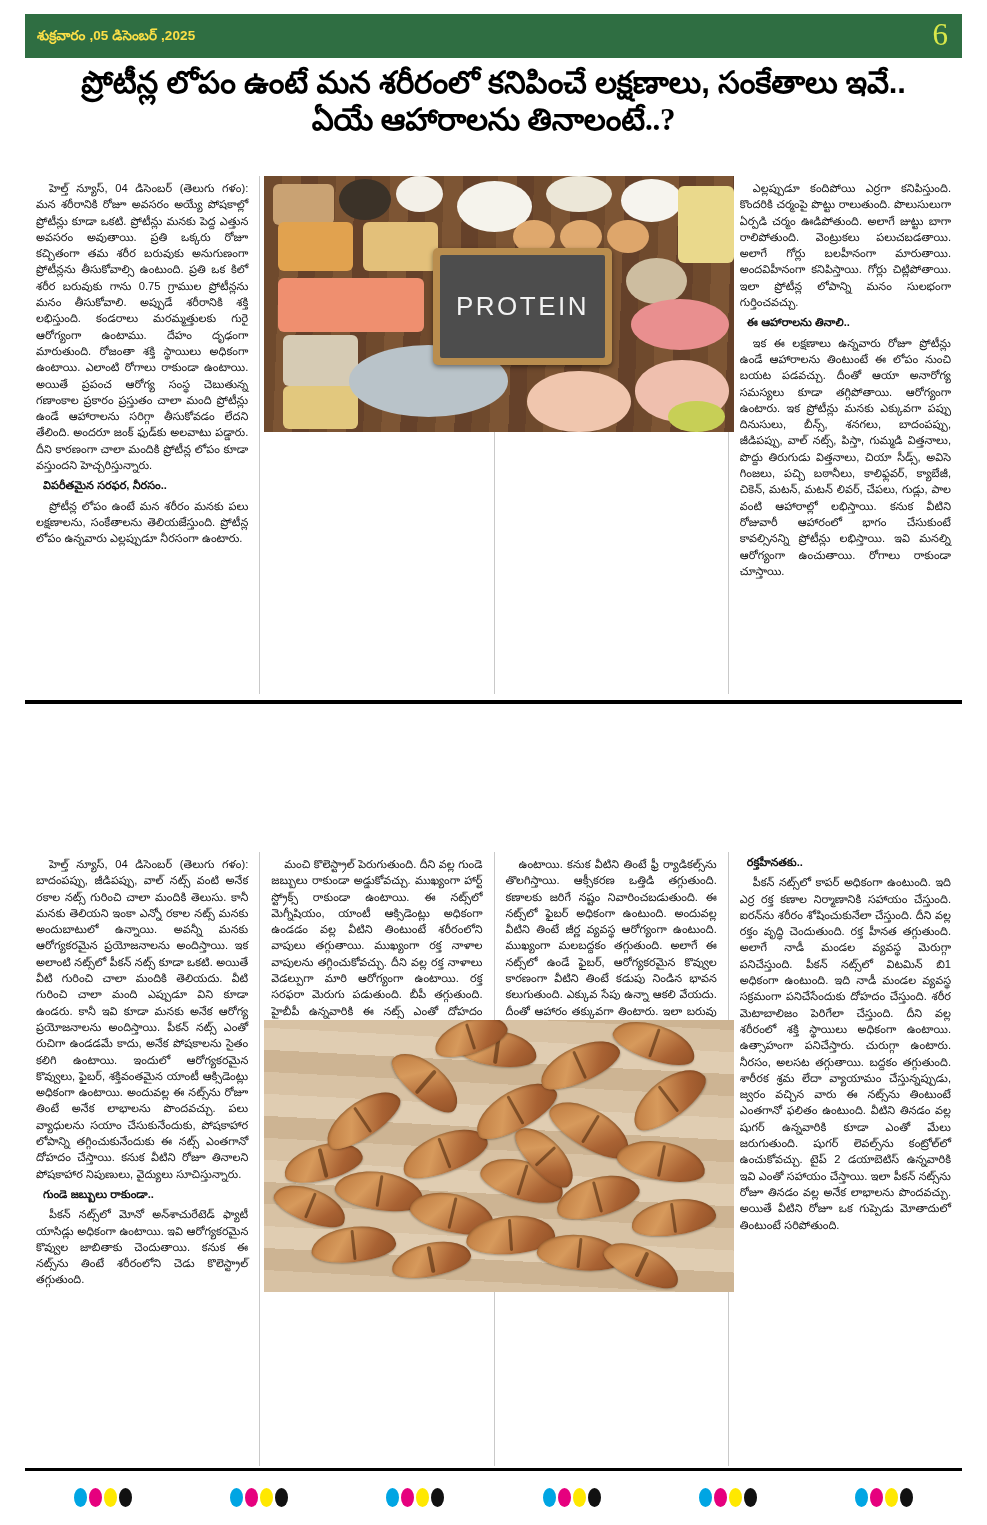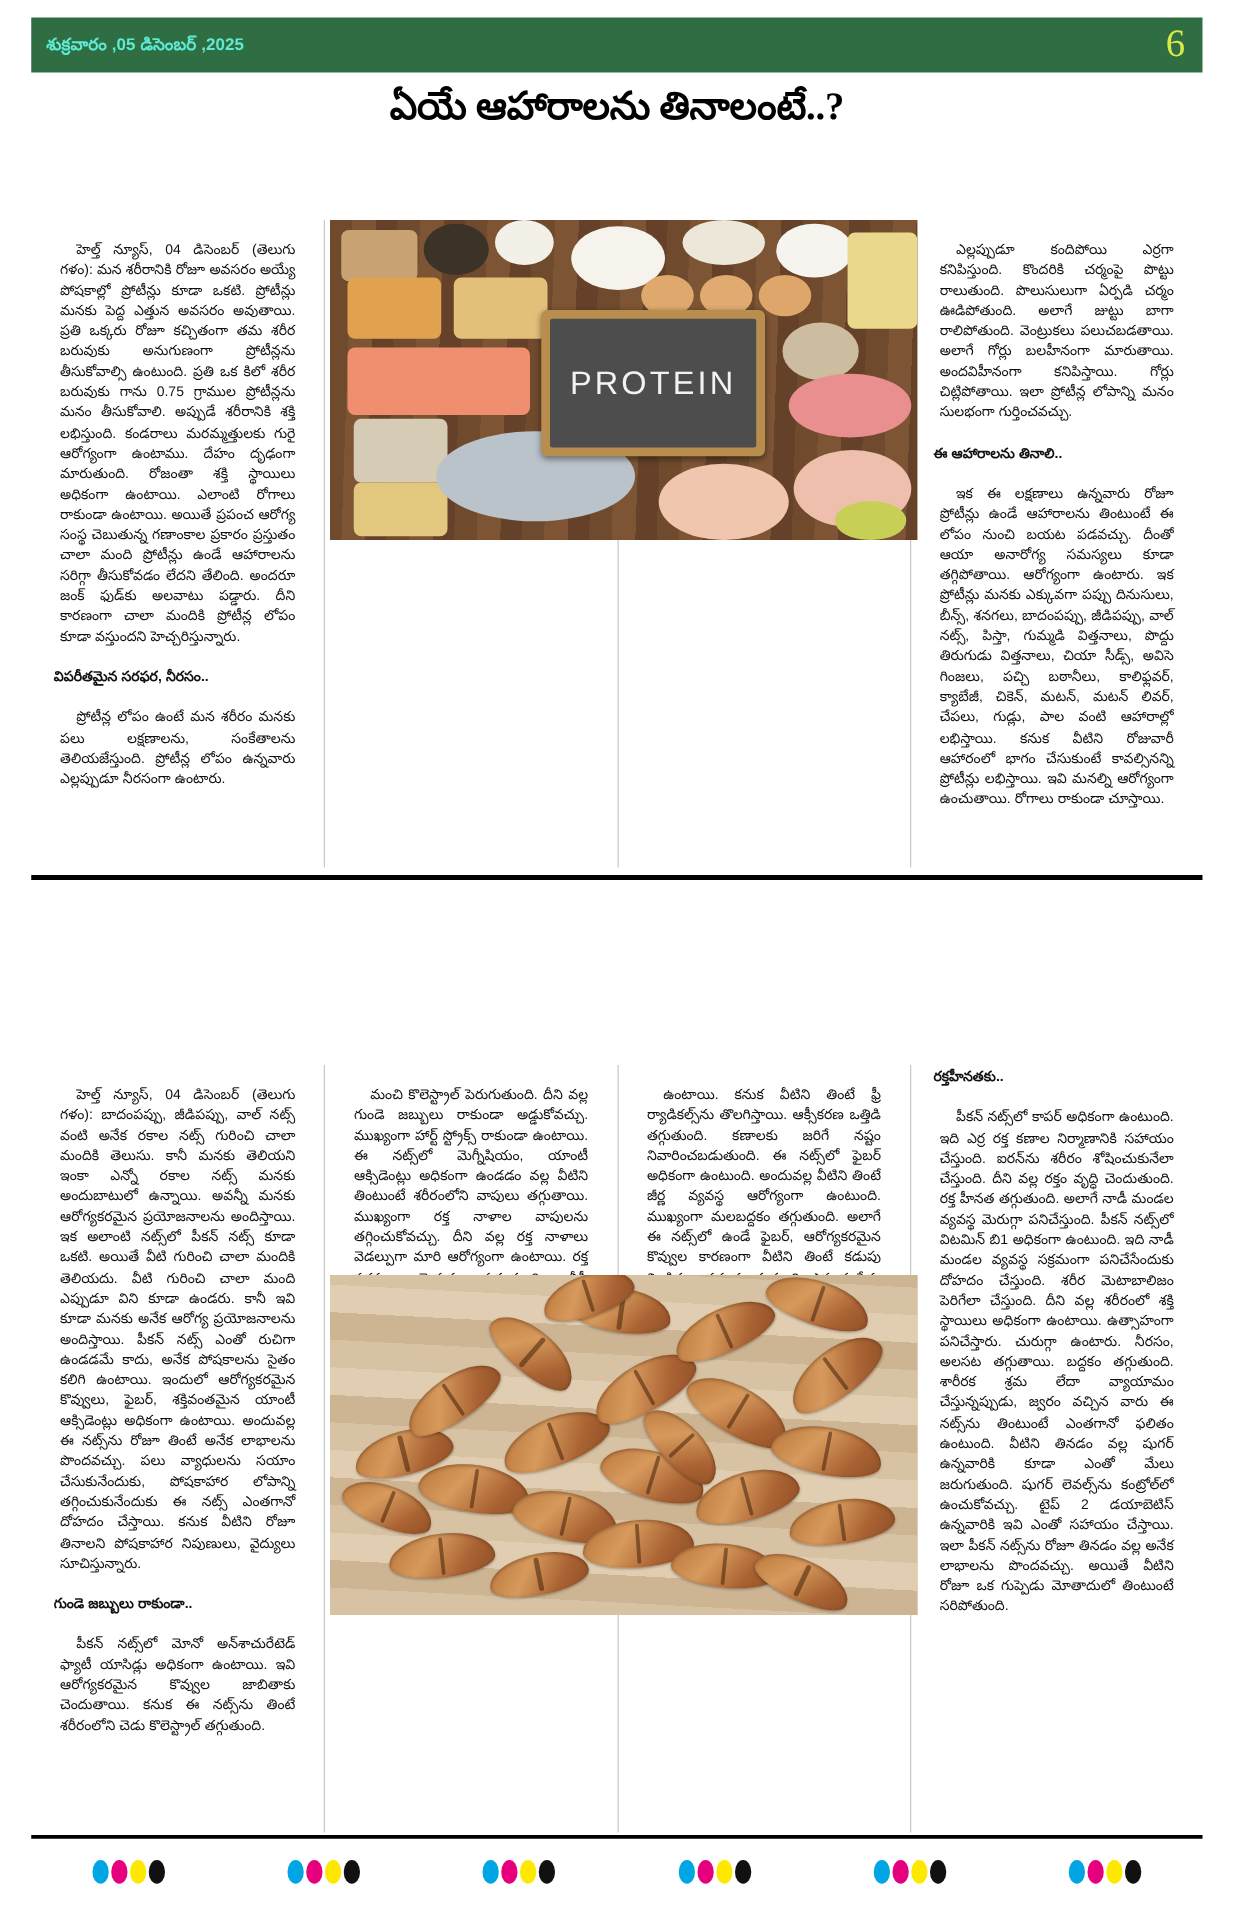--- a/index.html
+++ b/index.html
@@ -21,21 +21,21 @@
     position: absolute;
     left: 25px; top: 14px;
     width: 937px; height: 44px;
     background: #2f6e42;
     display: flex;
     align-items: center;
     justify-content: space-between;
     padding: 0 14px 0 12px;
   }
   .masthead-date {
-    color: #5eead4;
+    color: #fde047;
     font-size: 13.5px;
     font-weight: 700;
     letter-spacing: 0.1px;
     line-height: 1;
     white-space: nowrap;
   }
   .masthead-pageno {
     color: #d9e84a;
     font-size: 31px;
     font-weight: 400;
@@ -81,21 +81,21 @@
   }
   .col:first-child { border-left: none; }
 
   .col p {
     font-size: 11.2px;
     line-height: 16.3px;
     color: #111;
     text-align: justify;
     text-justify: inter-word;
     text-indent: 13px;
-    margin: 16px;
+    margin: 4px;
     word-spacing: 0.2px;
     hyphens: none;
   }
   .col p.subhead {
     text-indent: 11px;
     font-weight: 600;
     margin: 2px 0 0 0;
   }
 
   
@@ -197,20 +197,21 @@
 <body>
 
 <div class="page">
 
   <div class="masthead">
     <div class="masthead-date">శుక్రవారం ,05 డిసెంబర్ ,2025</div>
     <div class="masthead-pageno">6</div>
   </div>
 
   <div class="headline-block" id="hl-a">
+    <div class="headline-l1">ప్రోటీన్ల లోపం ఉంటే మన శరీరంలో కనిపించే లక్షణాలు, సంకేతాలు ఇవే..</div>
     <div class="headline-l2">ఏయే ఆహారాలను తినాలంటే..?</div>
   </div>
 
   <div class="article" id="article-a">
     <div class="cols">
 
       <div class="col">
         <p>హెల్త్ న్యూస్, 04 డిసెంబర్ (తెలుగు గళం): మన శరీరానికి రోజూ అవసరం అయ్యే పోషకాల్లో ప్రోటీన్లు కూడా ఒకటి. ప్రోటీన్లు మనకు పెద్ద ఎత్తున అవసరం అవుతాయి. ప్రతి ఒక్కరు రోజూ కచ్చితంగా తమ శరీర బరువుకు అనుగుణంగా ప్రోటీన్లను తీసుకోవాల్సి ఉంటుంది. ప్రతి ఒక కిలో శరీర బరువుకు గాను 0.75 గ్రాముల ప్రోటీన్లను మనం తీసుకోవాలి. అప్పుడే శరీరానికి శక్తి లభిస్తుంది. కండరాలు మరమ్మత్తులకు గురై ఆరోగ్యంగా ఉంటాము. దేహం దృఢంగా మారుతుంది. రోజంతా శక్తి స్థాయిలు అధికంగా ఉంటాయి. ఎలాంటి రోగాలు రాకుండా ఉంటాయి. అయితే ప్రపంచ ఆరోగ్య సంస్థ చెబుతున్న గణాంకాల ప్రకారం ప్రస్తుతం చాలా మంది ప్రోటీన్లు ఉండే ఆహారాలను సరిగ్గా తీసుకోవడం లేదని తేలింది. అందరూ జంక్ ఫుడ్‌కు అలవాటు పడ్డారు. దీని కారణంగా చాలా మందికి ప్రోటీన్ల లోపం కూడా వస్తుందని హెచ్చరిస్తున్నారు.</p>
         <p class="subhead">విపరీతమైన సరఫర, నీరసం..</p>
         <p>ప్రోటీన్ల లోపం ఉంటే మన శరీరం మనకు పలు లక్షణాలను, సంకేతాలను తెలియజేస్తుంది. ప్రోటీన్ల లోపం ఉన్నవారు ఎల్లప్పుడూ నీరసంగా ఉంటారు.</p>

